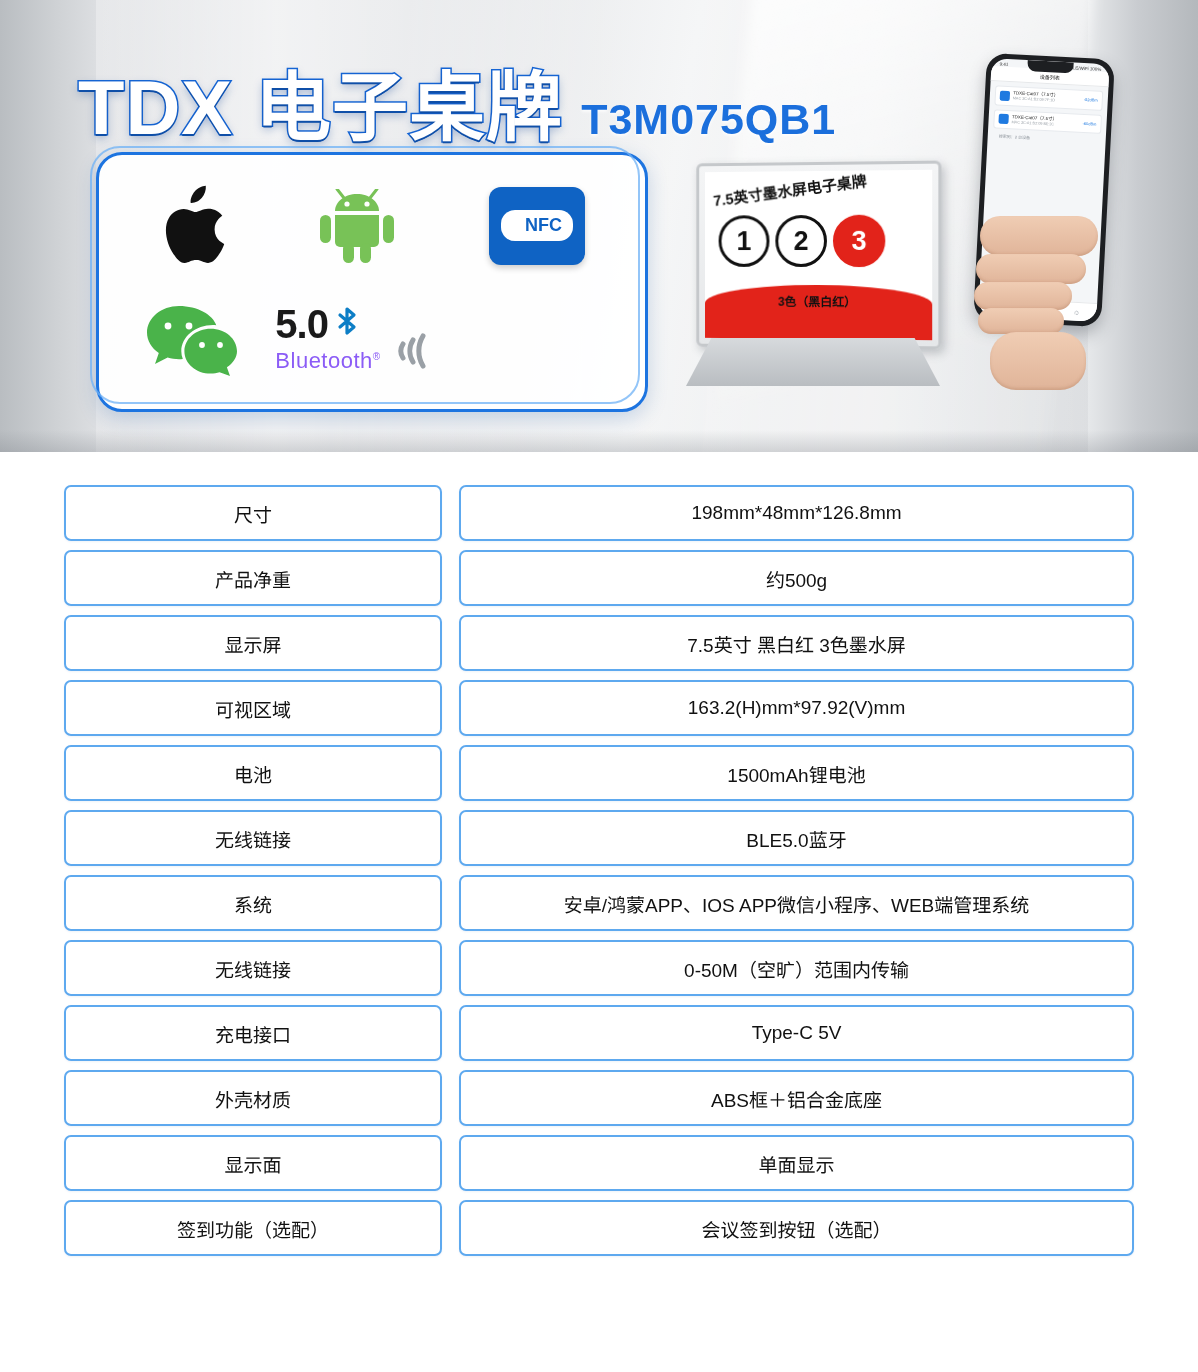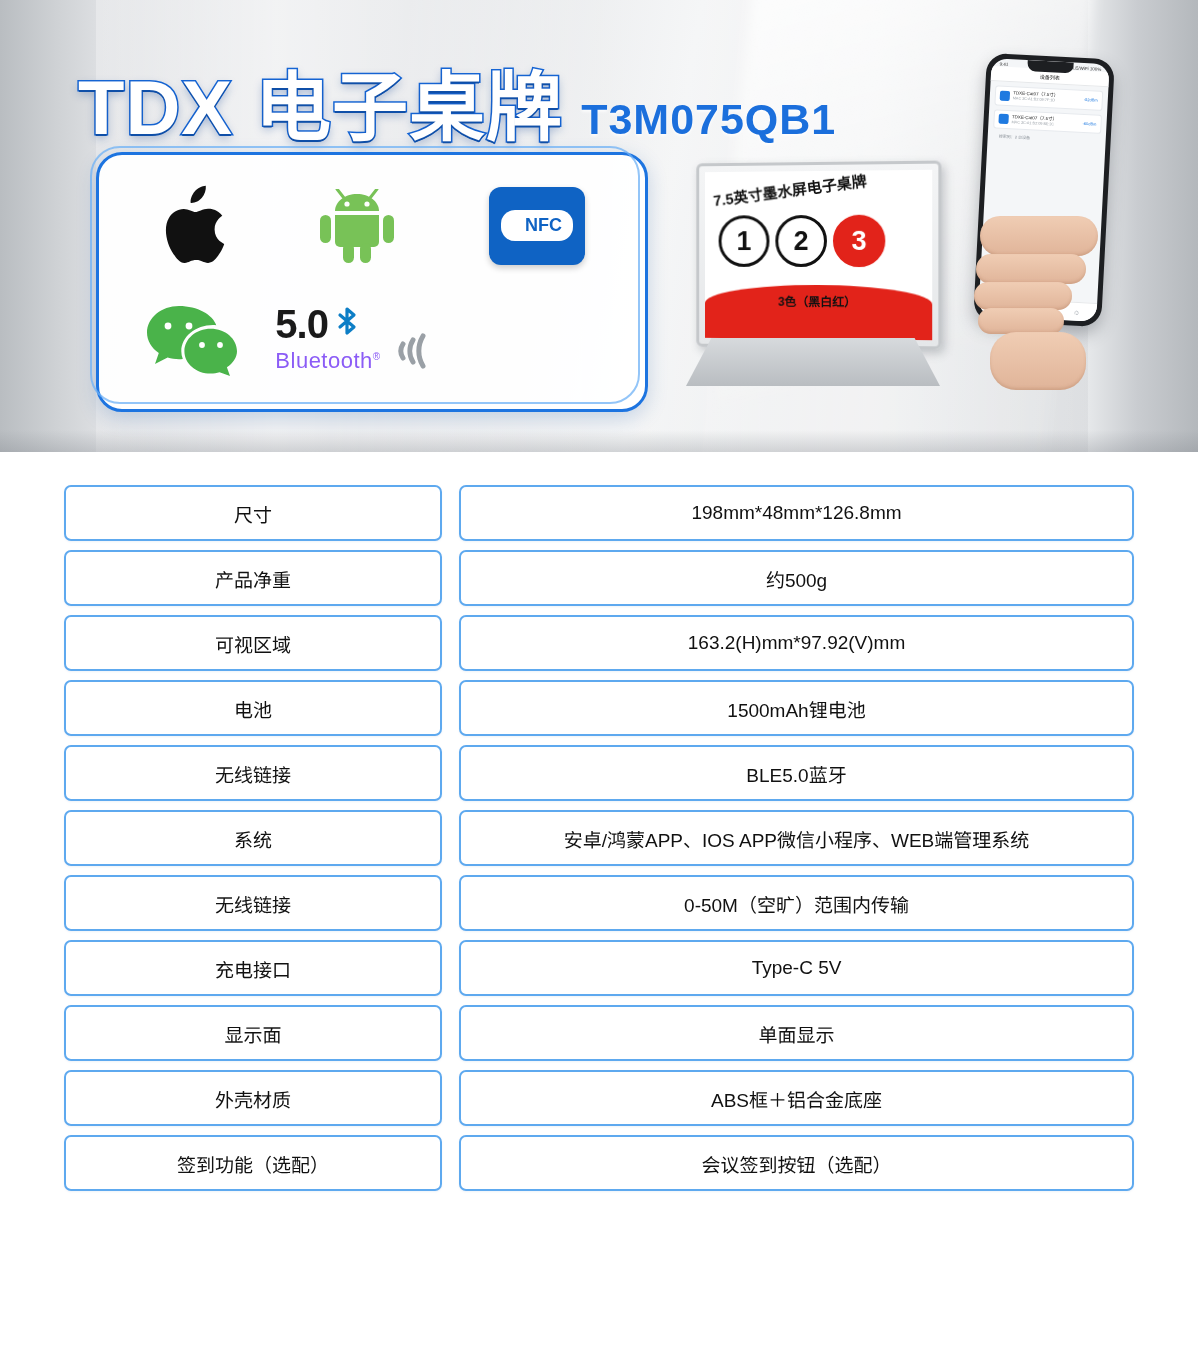--- a/index.html
+++ b/index.html
@@ -591,20 +591,25 @@
         <td class="label">尺寸</td>
         <td class="gap-col"></td>
         <td class="value">198mm*48mm*126.8mm</td>
       </tr>
       <tr>
         <td class="label">产品净重</td>
         <td class="gap-col"></td>
         <td class="value">约500g</td>
       </tr>
       <tr>
+        <td class="label">显示屏</td>
+        <td class="gap-col"></td>
+        <td class="value">7.5英寸 黑白红 3色墨水屏</td>
+      </tr>
+      <tr>
         <td class="label">可视区域</td>
         <td class="gap-col"></td>
         <td class="value">163.2(H)mm*97.92(V)mm</td>
       </tr>
       <tr>
         <td class="label">电池</td>
         <td class="gap-col"></td>
         <td class="value">1500mAh锂电池</td>
       </tr>
       <tr>
@@ -621,28 +626,28 @@
         <td class="label">无线链接</td>
         <td class="gap-col"></td>
         <td class="value">0-50M（空旷）范围内传输</td>
       </tr>
       <tr>
         <td class="label">充电接口</td>
         <td class="gap-col"></td>
         <td class="value">Type-C 5V</td>
       </tr>
       <tr>
+        <td class="label">外壳材质</td>
+        <td class="gap-col"></td>
+        <td class="value">ABS框＋铝合金底座</td>
+      </tr>
+      <tr>
         <td class="label">显示面</td>
         <td class="gap-col"></td>
         <td class="value">单面显示</td>
-      </tr>
-      <tr>
-        <td class="label">外壳材质</td>
-        <td class="gap-col"></td>
-        <td class="value">ABS框＋铝合金底座</td>
       </tr>
       <tr>
         <td class="label">签到功能（选配）</td>
         <td class="gap-col"></td>
         <td class="value">会议签到按钮（选配）</td>
       </tr>
     </tbody>
   </table>
 </div>
 

